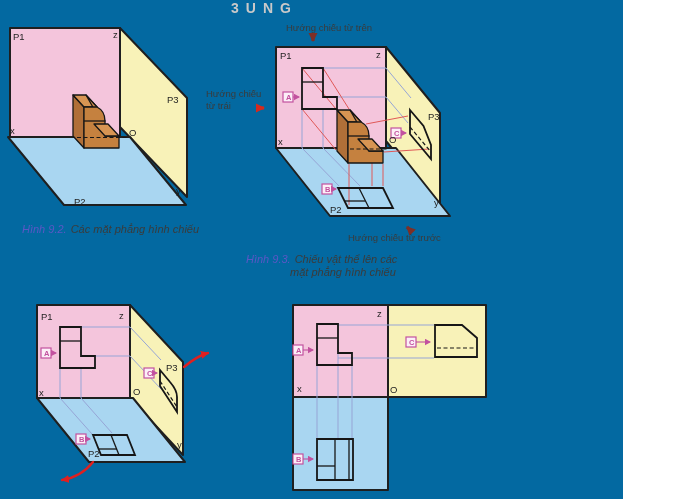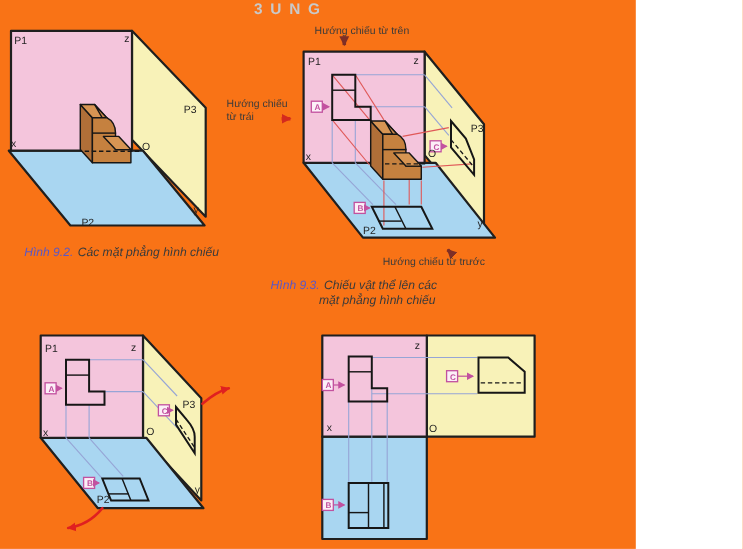--- a/index.html
+++ b/index.html
@@ -1,17 +1,17 @@
 <!DOCTYPE html>
 <html><head>
 <meta charset="utf-8">
 <style>
   html,body{margin:0;padding:0;background:#fff;}
-  .page{position:relative;width:568px;height:499px;background:#f97316;overflow:hidden;
-        font-family:"Liberation Sans",sans-serif;padding-left:10px;}
+  .page{position:relative;width:623px;height:499px;background:#0369a1;overflow:hidden;
+        font-family:"Liberation Sans",sans-serif;}
   svg{position:absolute;left:0;top:0;}
   .plane{stroke:#1f1f1f;stroke-width:2;stroke-linejoin:round;}
   .pink{fill:#F4C5DC;} .yellow{fill:#F8F2B8;} .blue{fill:#A9D6F1;}
   .proj{fill:none;stroke:#161616;stroke-width:1.8;stroke-linejoin:miter;}
   .projthin{stroke:#161616;stroke-width:1.3;fill:none;}
   .obj{stroke:#161616;stroke-width:1.3;stroke-linejoin:round;}
   .otop{fill:#D79553;} .ofront{fill:#C5813F;} .oside{fill:#B06F38;} .ocham{fill:#CE8B4B;}
   .cons{stroke:#96A5D6;stroke-width:1;fill:none;}
   .ray{stroke:#E05858;stroke-width:1;fill:none;}
   .dash{stroke:#161616;stroke-width:1.2;stroke-dasharray:4 2.5;fill:none;}

